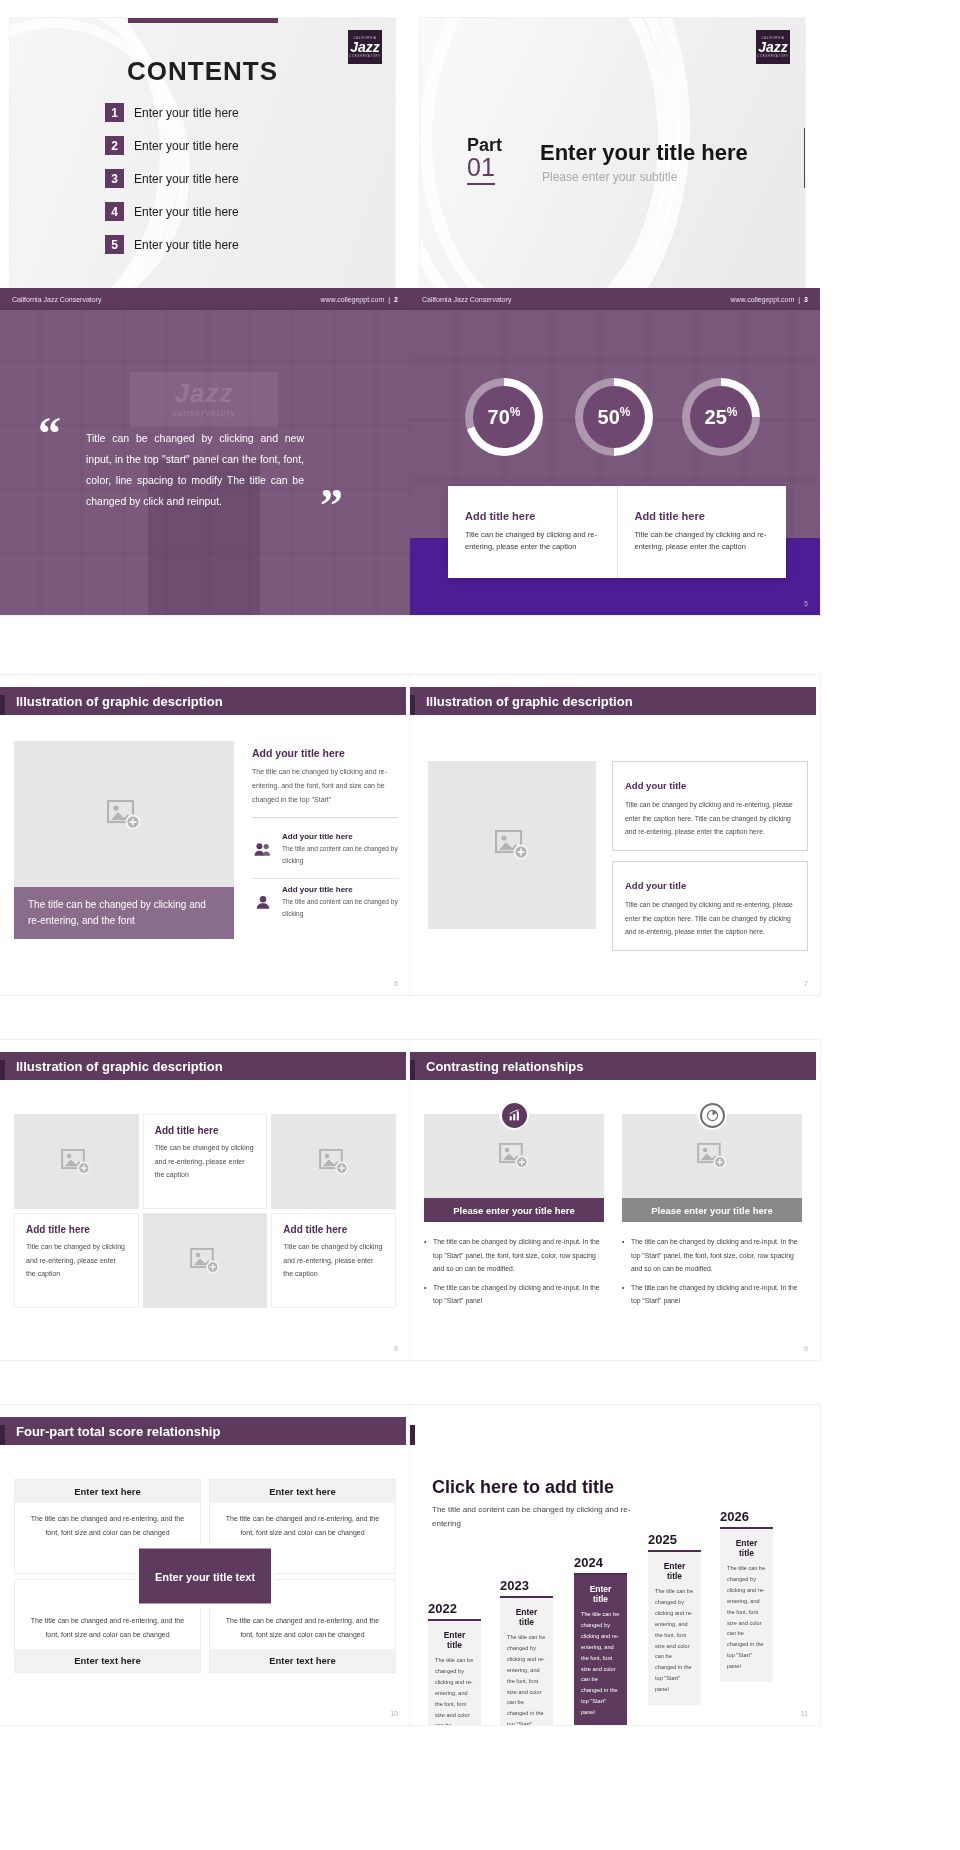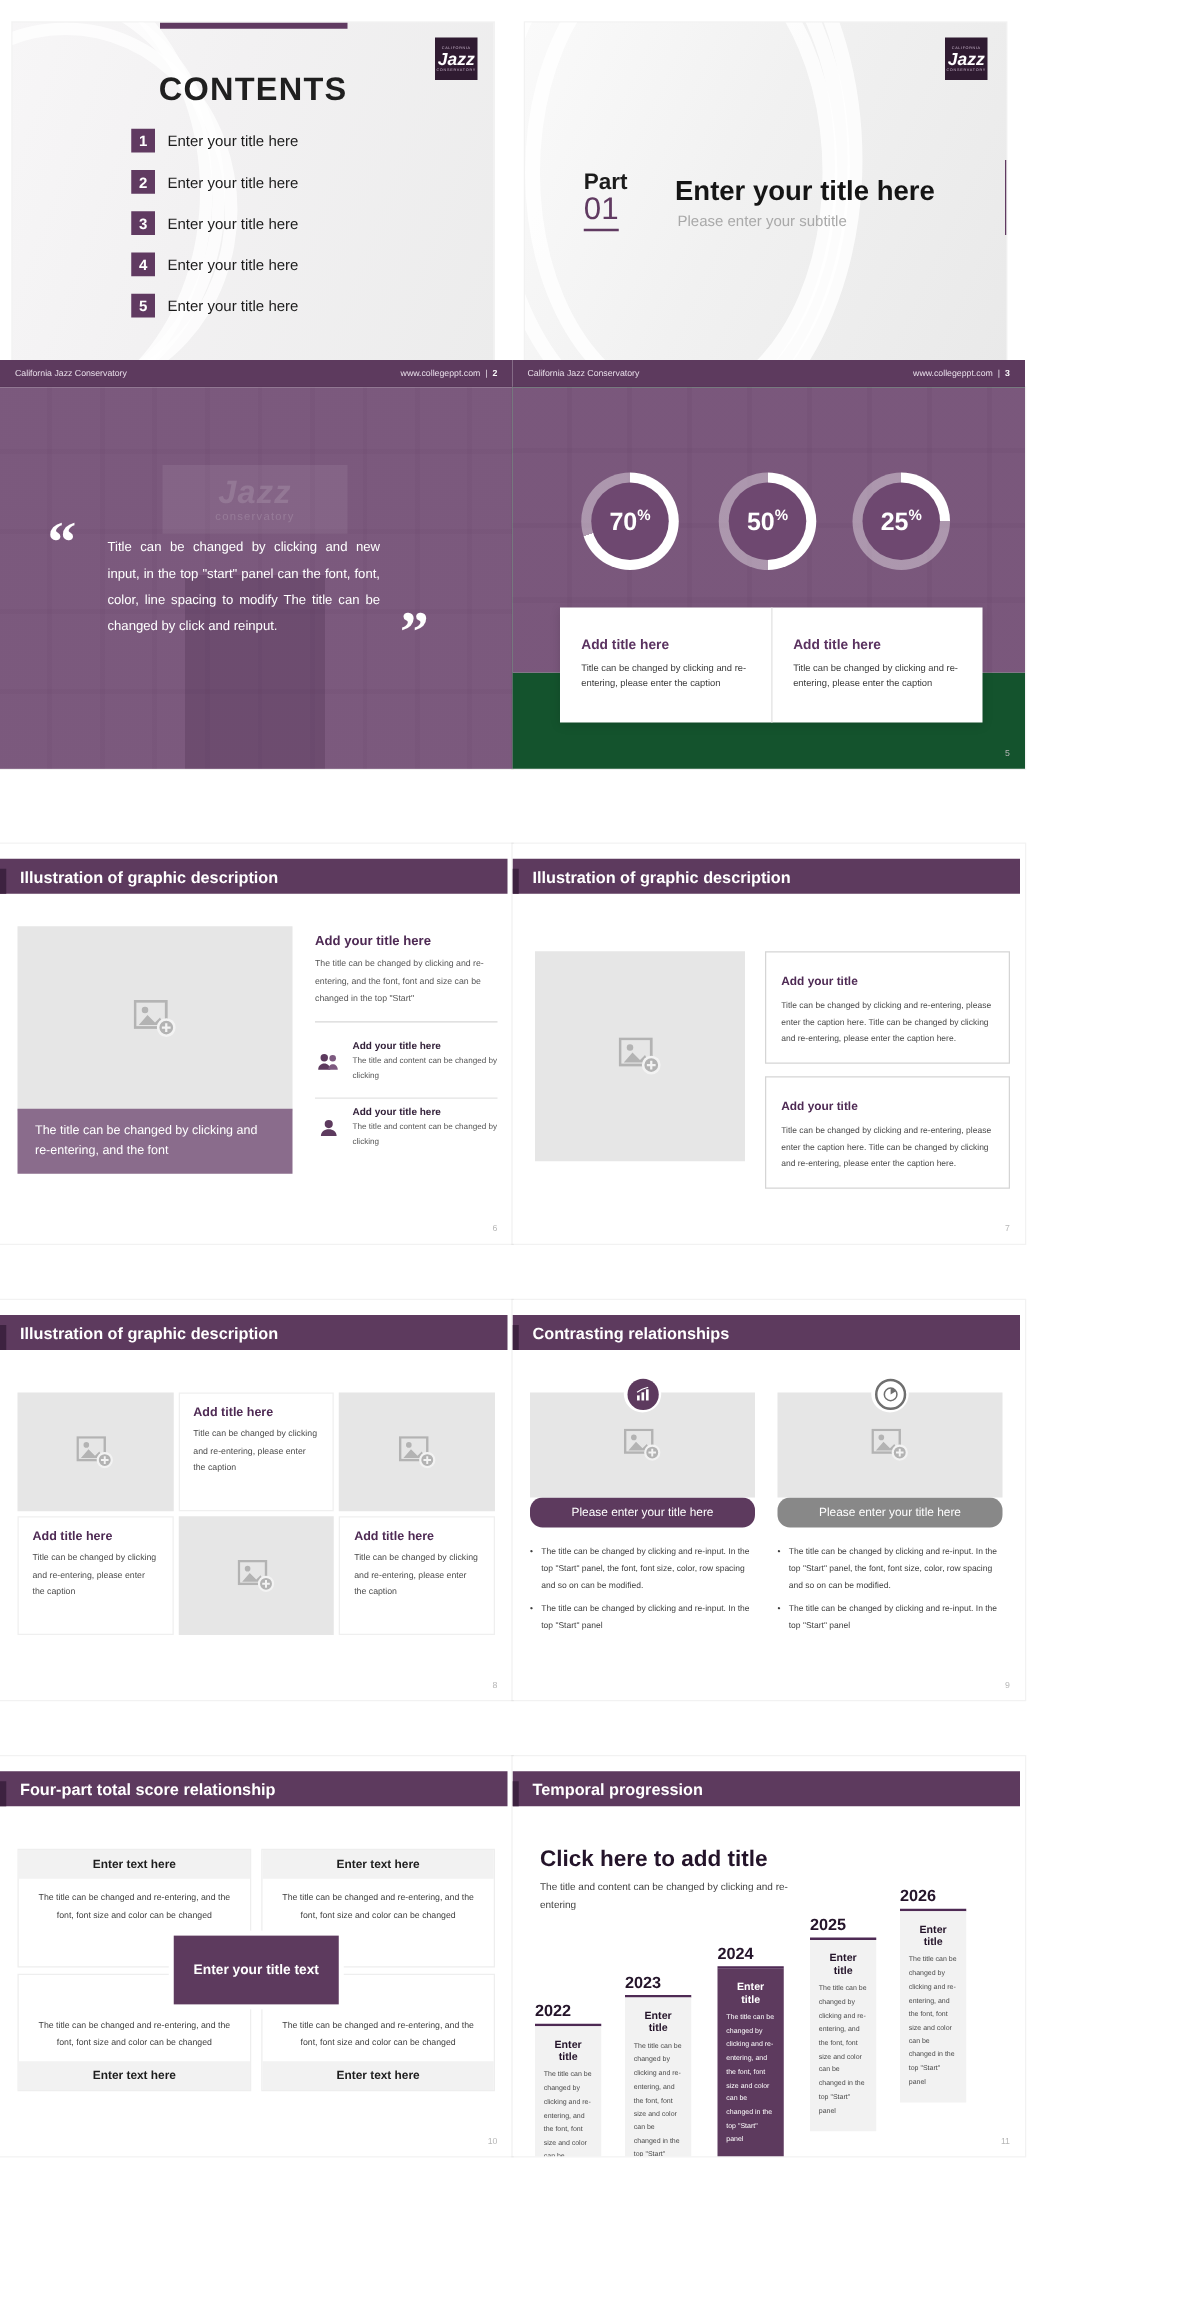--- a/index.html
+++ b/index.html
@@ -86,21 +86,21 @@
   .s4 .signsub{ position:absolute; left:130px; top:98px; width:148px; text-align:center;
                 font-size:9px; color:rgba(255,255,255,.15); letter-spacing:1px;}
   .s4 .qopen{ position:absolute; left:38px; top:110px; font-size:46px; font-weight:bold;
               color:#fff; line-height:.6; font-family:"Liberation Serif", serif;}
   .s4 .qclose{ position:absolute; left:320px; top:182px; font-size:46px; font-weight:bold;
               color:#fff; line-height:.6; font-family:"Liberation Serif", serif;}
   .s4 .qtext{ position:absolute; left:86px; top:118px; width:218px;
               color:#fff; font-size:10.5px; line-height:2.0; text-align:justify; }
 
   
-  .s5 { left:0px; top:0px; width:410px; height:305px; background:#14532d;}
+  .s5 { left:0px; top:0px; width:410px; height:305px; background:#4c1d95;}
   .s5 .photo{ position:absolute; left:0; top:0; width:410px; height:228px;
      background:
        linear-gradient(rgba(110,72,112,.82),rgba(110,72,112,.82)),
        repeating-linear-gradient(90deg,#d9cfda 0 44px,#c4b7c5 44px 48px),
        repeating-linear-gradient(0deg,#cfc3d0 0 56px,#bbaebc 56px 60px);
      background-blend-mode:normal,multiply,multiply;}
   .ring{ position:absolute; width:78px; height:78px; border-radius:50%;
          display:flex; align-items:center; justify-content:center; }
   .ring .val{ position:relative; z-index:3; color:#fff; font-weight:bold; font-size:20px;}
   .ring .val sup{ font-size:12px; font-weight:bold; }
@@ -166,21 +166,21 @@
   .s9 .c1{ left:14px;} .s9 .c2{ left:212px;}
   .s9 .badge{ position:absolute; top:-14px; left:50%; margin-left:-15px; width:30px;
               height:30px; border-radius:50%; background:#fff; display:flex;
               align-items:center; justify-content:center; z-index:4;}
   .s9 .badge .in{ width:25px; height:25px; border-radius:50%; display:flex;
                   align-items:center; justify-content:center;}
   .s9 .c1 .badge .in{ background:#5d3a5e;}
   .s9 .c2 .badge .in{ background:#fff; border:2px solid #6f6f6f;}
   .s9 .imgwrap{ position:relative; height:84px; }
   .s9 .bar{ height:24px; display:flex; align-items:center; justify-content:center;
-            color:#fff; font-size:9.5px; font-weight:normal;border-radius:10px;}
+            color:#fff; font-size:9.5px; font-weight:bold;}
   .s9 .c1 .bar{ background:#5d3a5e;}
   .s9 .c2 .bar{ background:#888888;}
   .s9 ul{ list-style:none; margin-top:13px;}
   .s9 li{ font-size:6.8px; color:#3e3e3e; line-height:2.0; padding-left:9px;
           position:relative; margin-bottom:5px;}
   .s9 li::before{ content:"•"; position:absolute; left:0; top:0; }
 
   
   .s10 .quad{ position:absolute; left:14px; top:74px; width:382px; height:194px;
               display:grid; grid-template-columns:1fr 1fr; grid-template-rows:1fr 1fr;
@@ -556,23 +556,20 @@
       <div class="hd">Enter text here</div>
     </div>
     <div class="center">Enter your title text</div>
   </div>
   <div class="pagenum">10</div>
  </div>
 </div>
 
 <div class="cell">
  <div class="slide cs s11">
-  <div class="band">
-    <h2>Temporal progression</h2>
-          </div>
   <div class="stub"></div>
   <div class="head">
     <h3>Click here to add title</h3>
     <p>The title and content can be changed by clicking and re-entering</p>
   </div>
 
   <div class="step p2022">
     <div class="yr">2022</div>
     <div class="rule"></div>
     <div class="card">

